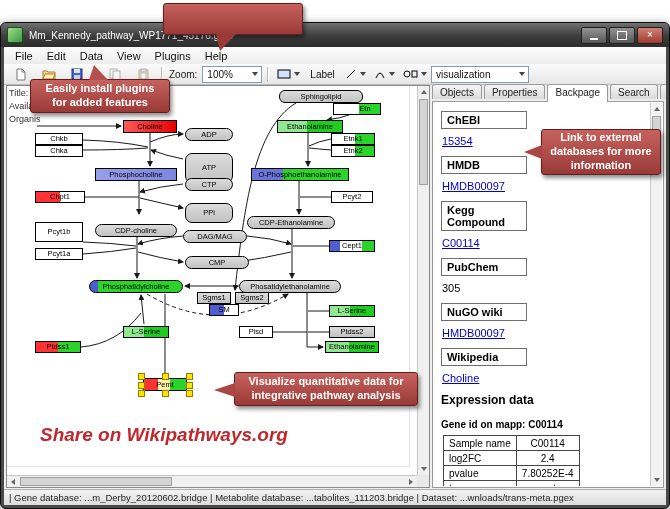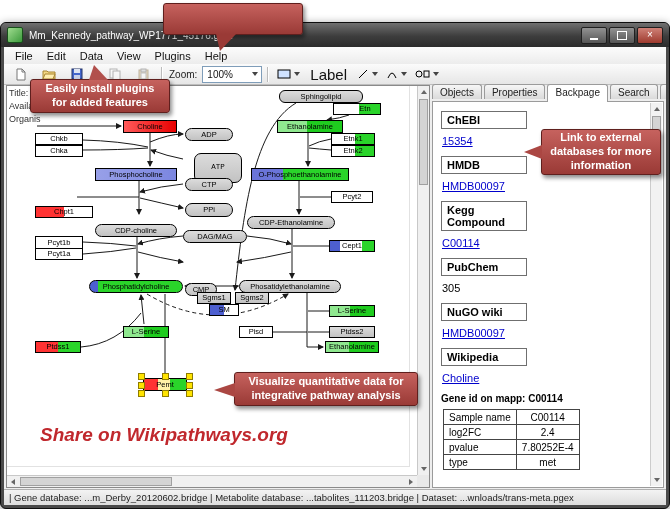--- a/index.html
+++ b/index.html
@@ -38,21 +38,21 @@
   .tb-sep{width:1px;height:15px;background:#bbb;border-right:1px solid #fff;margin:0 3px;}
   .tb-label{font-size:10px;color:#222;margin:0 3px 0 1px;}
   .combo{position:relative;height:15px;background:#fff;border:1px solid #7f9db9;font-size:10px;
          display:flex;align-items:center;padding:0 14px 0 4px;color:#111;}
   .combo .caret{position:absolute;right:3px;top:5px;width:0;height:0;
                 border-left:3px solid transparent;border-right:3px solid transparent;border-top:4px solid #444;}
   .combo.zoom{width:40px;}
   .combo.viz{position:absolute;left:427px;width:78px;}
   .tool-caret{width:0;height:0;border-left:3px solid transparent;border-right:3px solid transparent;
               border-top:4px solid #444;margin-left:3px;}
-  .label-glyph{font-size:15px;color:#111;padding:0 2px;}
+  .label-glyph{font-size:10px;color:#111;padding:0 2px;}
 
   
   .main{position:absolute;left:0;right:0;top:37px;bottom:16px;}
 
   .canvas-wrap{position:absolute;left:2px;top:1px;width:424px;bottom:1px;background:#fff;border:1px solid #8a8a8a;box-sizing:border-box;}
   .canvas-inner{position:absolute;left:0;top:0;right:12px;bottom:12px;overflow:hidden;background:#fff;}
   .edge-svg{position:absolute;left:0;top:0;width:100%;height:100%;z-index:1;}
   .board-edge{position:absolute;left:0;top:0;width:402px;height:380px;border-right:1px solid #e2e2e2;border-bottom:1px solid #e2e2e2;}
   .info{position:absolute;left:2px;top:1px;font-size:9px;color:#333;line-height:13px;z-index:1;}
   .node-layer{position:absolute;left:0;top:0;width:100%;height:100%;z-index:2;}
@@ -223,20 +223,24 @@
               <path d="M2 10 Q6 0 10 10" fill="none" stroke="#000"></path>
             </svg>
           <span class="tool-caret"></span>
         </div>
         <div class="tb-btn">
           <svg width="15" height="12">
               <circle cx="4" cy="6" r="3" fill="none" stroke="#000"></circle>
               <rect x="9" y="3" width="5" height="6" fill="none" stroke="#000"></rect>
             </svg>
           <span class="tool-caret"></span>
+        </div>
+        <div class="combo viz">
+          <span>visualization</span>
+          <span class="caret"></span>
         </div>
       </div>
 
       <div class="main">
 
         <div class="canvas-wrap">
           <div class="canvas-inner">
             <svg class="edge-svg">
               <defs>
                 <marker id="arrowhead" markerWidth="6" markerHeight="6" refX="5" refY="3" orient="auto">
@@ -286,34 +290,34 @@
                 <div>Organis</div>
               </div>
             <div class="node-layer">
                 <div class="node fill-gray oval" style="left: 272px; top: 4px; width: 84px; height: 13px; border-radius: 6px;">Sphingolipid</div>
                 <div class="node fill-whitegreen" style="left: 326px; top: 17px; width: 48px; height: 12px; padding-left: 16px;">Etn</div>
                 <div class="node fill-green" style="left: 270px; top: 34px; width: 66px; height: 13px;">Ethanolamine</div>
                 <div class="node fill-red" style="left: 116px; top: 34px; width: 54px; height: 13px;">Choline</div>
                 <div class="node fill-white" style="left: 28px; top: 47px; width: 48px; height: 12px;">Chkb</div>
                 <div class="node fill-white" style="left: 28px; top: 59px; width: 48px; height: 12px;">Chka</div>
                 <div class="node fill-gray oval" style="left: 178px; top: 42px; width: 48px; height: 13px;">ADP</div>
-                <div class="node fill-gray oval" style="left: 187px; top: 67px; width: 48px; height: 30px; font-family: Liberation Mono, monospace;">ATP</div>
+                <div class="node fill-gray oval" style="left: 178px; top: 67px; width: 48px; height: 30px;">ATP</div>
                 <div class="node fill-whitegreen" style="left: 324px; top: 47px; width: 44px; height: 12px;">Etnk1</div>
                 <div class="node fill-whitegreen" style="left: 324px; top: 59px; width: 44px; height: 12px;">Etnk2</div>
                 <div class="node fill-bluegrad" style="left: 88px; top: 82px; width: 82px; height: 13px;">Phosphocholine</div>
                 <div class="node fill-bluegreen" style="left: 244px; top: 82px; width: 98px; height: 13px;">O-Phosphoethanolamine</div>
                 <div class="node fill-gray oval" style="left: 178px; top: 92px; width: 48px; height: 13px;">CTP</div>
-                <div class="node fill-gray oval" style="left: 178px; top: 117px; width: 48px; height: 14px;">PPi</div>
+                <div class="node fill-gray oval" style="left: 178px; top: 117px; width: 48px; height: 20px;">PPi</div>
                 <div class="node fill-white" style="left: 324px; top: 105px; width: 42px; height: 12px;">Pcyt2</div>
-                <div class="node fill-redwhite" style="left: 28px; top: 120px; width: 58px; height: 12px;">Chpt1</div>
+                <div class="node fill-redwhite" style="left: 28px; top: 105px; width: 50px; height: 12px;">Chpt1</div>
                 <div class="node fill-gray oval" style="left: 88px; top: 130px; width: 82px; height: 13px; margin-top: 8px;">CDP-choline</div>
                 <div class="node fill-gray oval" style="left: 240px; top: 130px; width: 88px; height: 13px;">CDP-Ethanolamine</div>
                 <div class="node fill-gray oval" style="left: 176px; top: 144px; width: 64px; height: 13px;">DAG/MAG</div>
-                <div class="node fill-gray oval" style="left: 178px; top: 170px; width: 32px; height: 13px; margin-top: 27px;">CMP</div>
-                <div class="node fill-white" style="left: 28px; top: 150px; width: 48px; height: 14px;">Pcyt1b</div>
+                <div class="node fill-gray oval" style="left: 178px; top: 170px; width: 64px; height: 13px;">CMP</div>
+                <div class="node fill-white" style="left: 28px; top: 136px; width: 48px; height: 20px;">Pcyt1b</div>
                 <div class="node fill-white" style="left: 28px; top: 162px; width: 48px; height: 12px;">Pcyt1a</div>
                 <div class="node fill-bwg" style="left: 322px; top: 154px; width: 46px; height: 12px;">Cept1</div>
                 <div class="node fill-pcgreen oval" style="left: 82px; top: 194px; width: 94px; height: 13px;">Phosphatidylcholine</div>
                 <div class="node fill-gray oval" style="left: 232px; top: 194px; width: 102px; height: 13px;">Phosatidylethanolamine</div>
                 <div class="node fill-gray" style="left: 190px; top: 206px; width: 34px; height: 12px;">Sgms1</div>
                 <div class="node fill-gray" style="left: 228px; top: 206px; width: 34px; height: 12px;">Sgms2</div>
                 <div class="node fill-bluewhite" style="left: 202px; top: 218px; width: 30px; height: 12px;">SM</div>
                 <div class="node fill-green" style="left: 116px; top: 240px; width: 46px; height: 12px;">L-Serine</div>
                 <div class="node fill-white" style="left: 232px; top: 240px; width: 34px; height: 12px;">Pisd</div>
                 <div class="node fill-green" style="left: 322px; top: 219px; width: 46px; height: 12px;">L-Serine</div>
@@ -362,20 +366,21 @@
                   <div class="bp-header">Kegg Compound</div>
                   <a class="bp-value link" href="#">C00114</a>
                   <div class="bp-header">PubChem</div>
                   <div class="bp-value">305</div>
                   <div class="bp-header">NuGO wiki</div>
                   <a class="bp-value link" href="#">HMDB00097</a>
                   <div class="bp-header">Wikipedia</div>
                   <a class="bp-value link" href="#">Choline</a>
                 </div>
               <div>
+                <div class="exp-title">Expression data</div>
                 <div class="exp-geneid">Gene id on mapp: C00114</div>
                 <table class="exp-table">
                   <tbody>
                       <tr>
                         <td>Sample name</td>
                         <td>C00114</td>
                       </tr>
                       <tr>
                         <td>log2FC</td>
                         <td>2.4</td>

